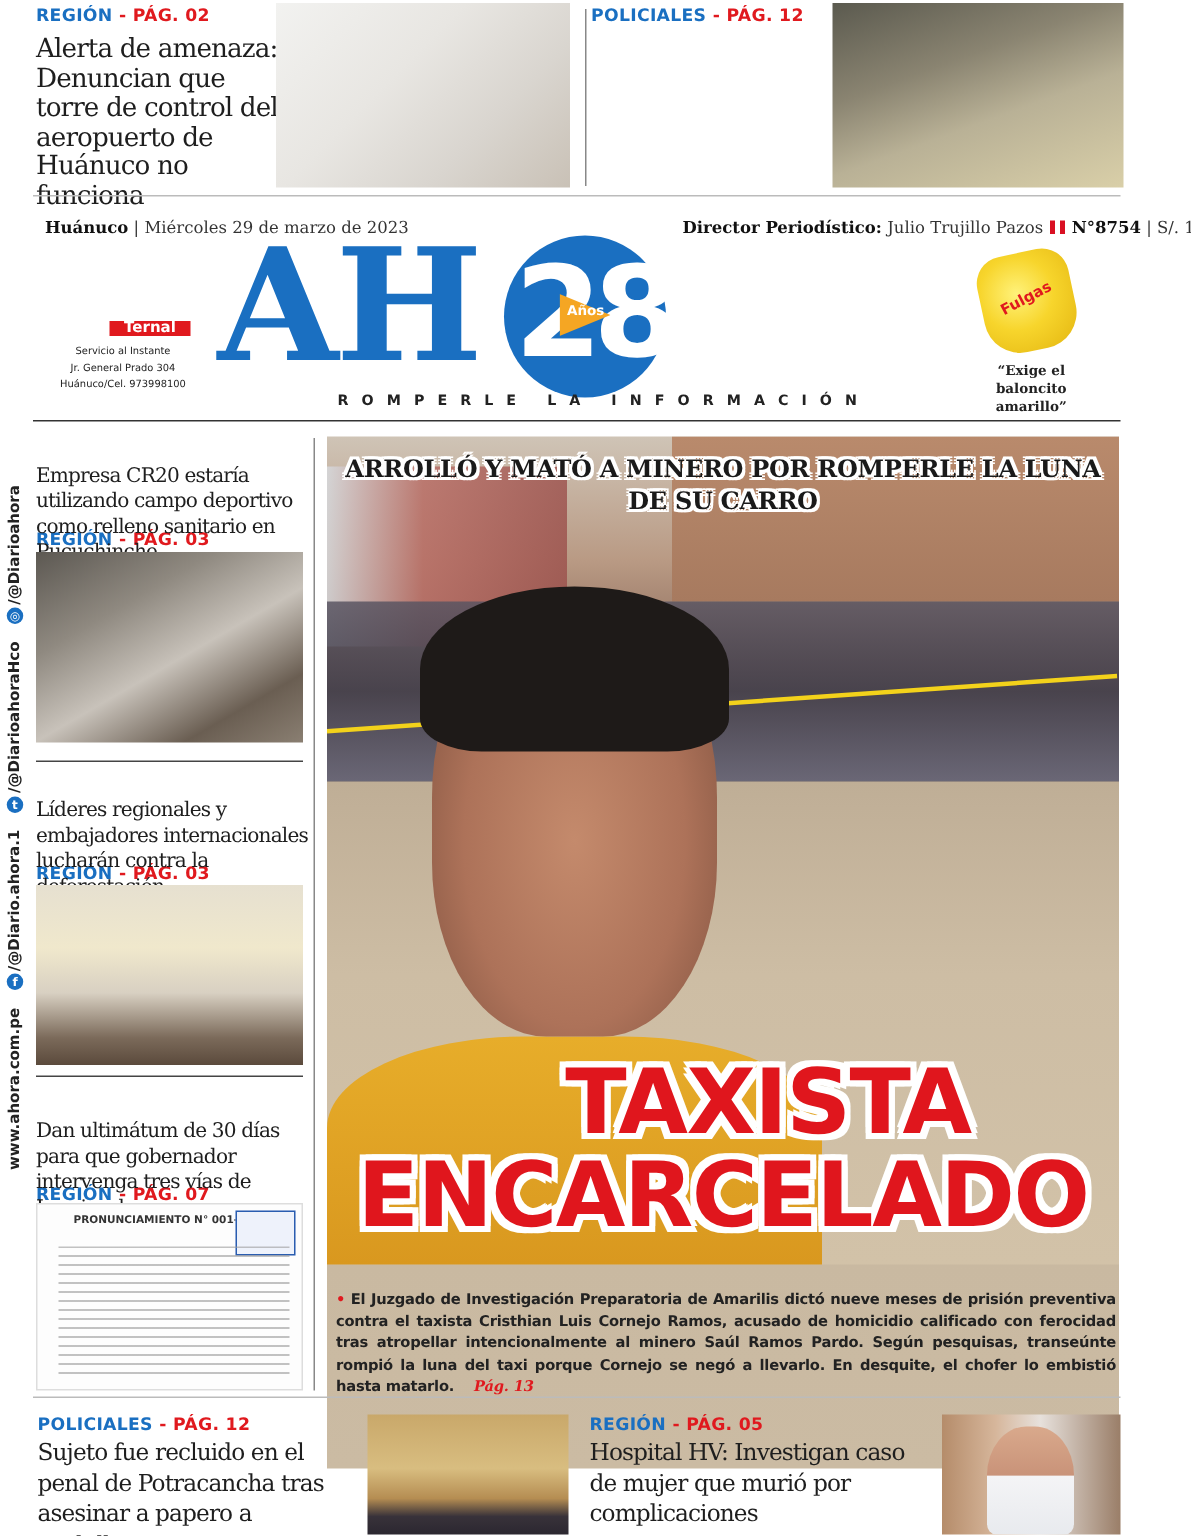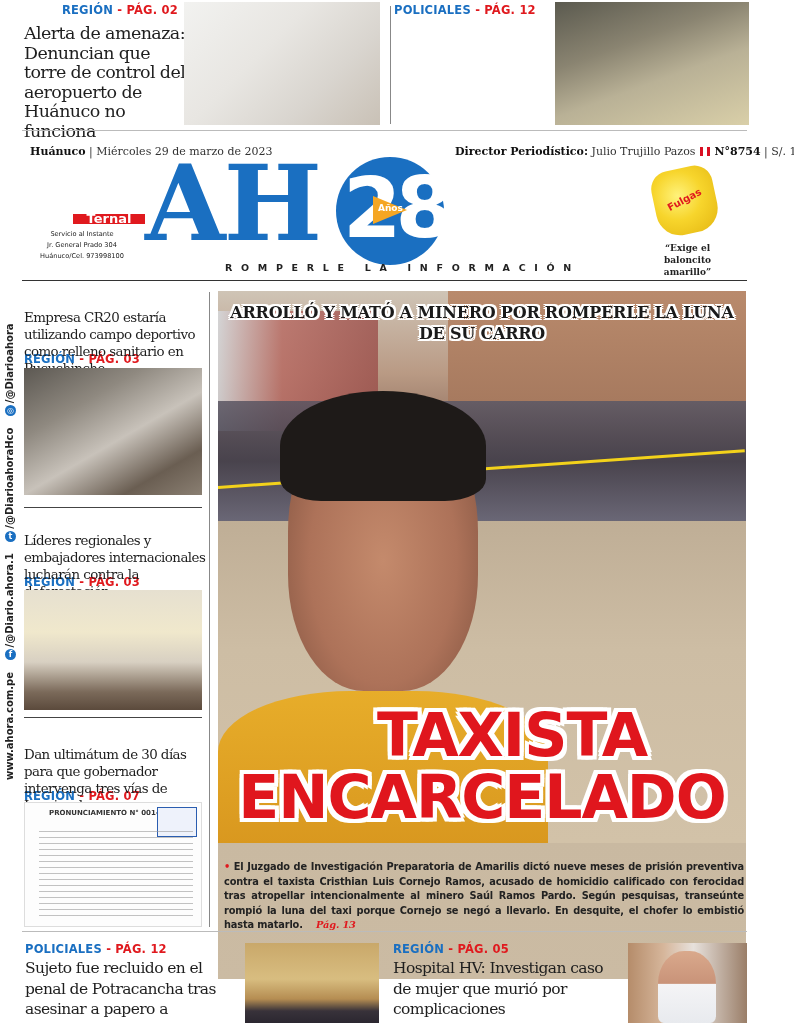--- a/index.html
+++ b/index.html
@@ -9,21 +9,21 @@
   .kicker { font-family: "DejaVu Sans", sans-serif; font-weight: 700; font-size: 11.5px; letter-spacing: 0.2px; white-space: nowrap; }
   .kicker .sec { color: #1a6fc1; }
   .kicker .pg { color: #e0191e; }
   .hl { font-family: "DejaVu Serif", serif; color: #1e1e1e; letter-spacing: -0.6px; }
 
   
   .photo { position: absolute; overflow: hidden; }
 
   
   #top1 { position: absolute; left: 22px; top: 0; width: 360px; height: 128px; }
-  #top1 .kicker { position: absolute; left: 2px; top: 3px; margin-left: 38px; }
+  #top1 .kicker { position: absolute; left: 2px; top: 3px; }
   #top1 .hl { position: absolute; left: 2px; top: 24px; width: 170px; font-size: 17.5px; line-height: 19.5px; }
   #top1 .photo { left: 162px; top: 2px; width: 196px; height: 123px;
      background: linear-gradient(135deg,#f2f2f0 0%,#e8e6e2 40%,#d9d5cf 70%,#c9c1b6 100%); }
   #top2 { position: absolute; left: 392px; top: 0; width: 400px; height: 128px; }
   #top2 .kicker { position: absolute; left: 2px; top: 3px; }
   #top2 .hl { position: absolute; left: 2px; top: 24px; width: 160px; font-size: 17.5px; line-height: 19.5px; }
   #top2 .photo { left: 163px; top: 2px; width: 194px; height: 123px;
      background: linear-gradient(160deg,#5b5a4f 0%,#8a8471 35%,#b9b196 60%,#d9cfa8 100%); }
   #top-divider { position: absolute; left: 390px; top: 6px; width: 1px; height: 118px; background: #888; }
   #top-rule { position: absolute; left: 22px; top: 130px; width: 725px; height: 1px; background: #bbb; }
@@ -31,22 +31,22 @@
   
   #dateline { position: absolute; left: 30px; top: 145px; font-size: 11px; color: #333; white-space: nowrap; }
   #dateline b { font-weight: 700; color: #111; }
   #director { position: absolute; left: 455px; top: 145px; font-size: 11px; color: #333; white-space: nowrap; }
   #director b { font-weight: 700; color: #111; }
   .flag { display: inline-block; width: 10px; height: 9px; vertical-align: -1px; margin: 0 1px;
           background: linear-gradient(90deg,#d91023 0 33%,#ffffff 33% 66%,#d91023 66% 100%); }
 
   #ctp { position: absolute; left: 30px; top: 172px; width: 100px; height: 95px; }
   #ctp-word { position: absolute; left: 3px; top: 0; font-family: "DejaVu Sans", sans-serif; font-weight: 900; font-size: 40px; letter-spacing: -2px; color: #141414; line-height: 44px; }
-  #ctp-bar { position: absolute; left: 43px; top: 42px; width: 72px; height: 10px; background: #e0191e; color: #fff;
-             font-family: "DejaVu Sans", sans-serif; font-size: 13px; font-weight: 700; text-align: center; line-height: 10px; }
+  #ctp-bar { position: absolute; left: 43px; top: 42px; width: 54px; height: 10px; background: #e0191e; color: #fff;
+             font-family: "DejaVu Sans", sans-serif; font-size: 10px; font-weight: 700; text-align: center; line-height: 10px; }
   #ctp-info { position: absolute; left: 0; top: 57px; width: 104px; text-align: center; font-family: "DejaVu Sans", sans-serif; font-size: 6.6px; line-height: 11px; color: #222; }
 
   #logo { position: absolute; left: 145px; top: 152px; width: 480px; height: 125px; }
   .logo-letter { position: absolute; top: 2px; font-family: "DejaVu Serif", serif; font-weight: 900; font-size: 104px; line-height: 100px; color: #1a6fc1; letter-spacing: -2px; }
   #logo-circle { position: absolute; left: 191px; top: 5px; width: 108px; height: 108px; border-radius: 50%; background: #1a6fc1; }
   #logo-num { position: absolute; left: 198px; top: 0; width: 96px; text-align: center; font-family: "DejaVu Sans", sans-serif; font-weight: 900; font-size: 84px; line-height: 112px; color: #fff; letter-spacing: -6px; }
   #logo-badge { position: absolute; left: 228px; top: 44px; width: 34px; height: 28px; background: #f5a623; clip-path: polygon(0 0, 100% 50%, 0 100%); }
   #logo-badge-txt { position: absolute; left: 233px; top: 51px; font-family: "DejaVu Sans", sans-serif; font-size: 9px; font-weight: 700; color: #fff; }
   #tagline { position: absolute; left: 80px; top: 110px; width: 330px; text-align: center; font-family: "DejaVu Sans", sans-serif; font-size: 9.5px; font-weight: 700; letter-spacing: 8.7px; color: #222; white-space: nowrap; }
 

